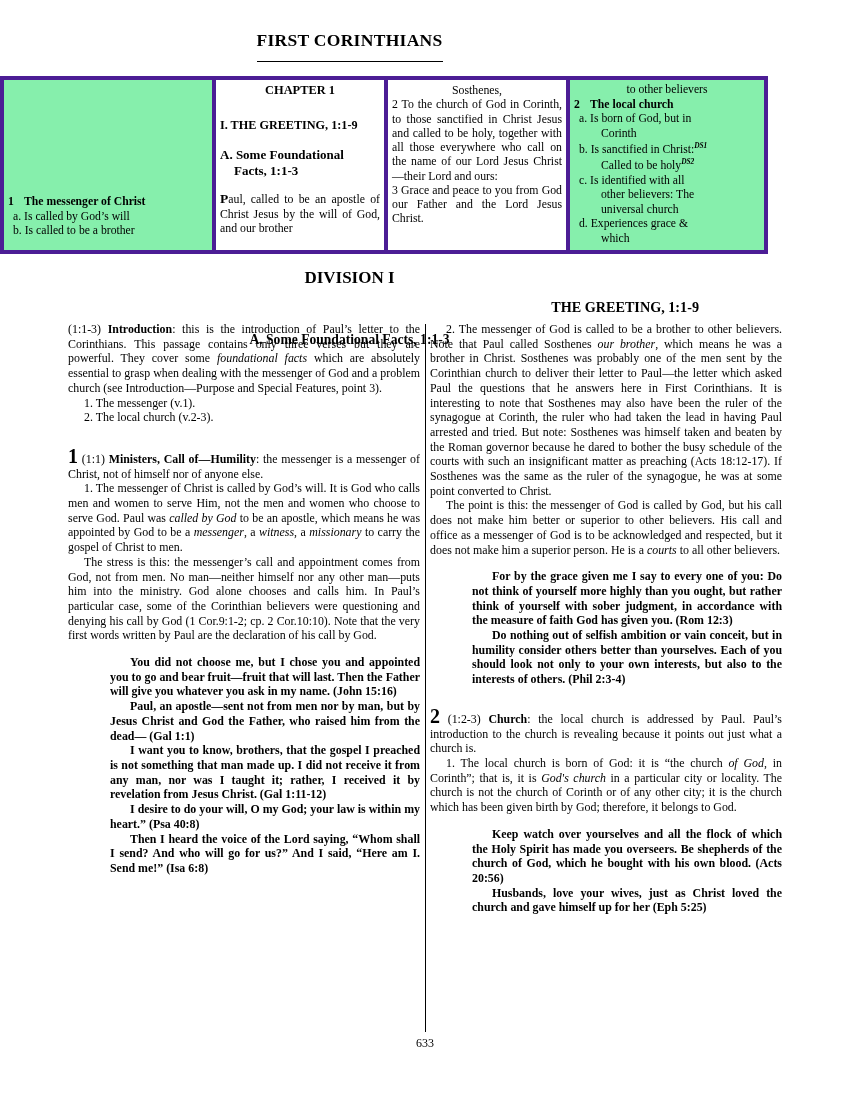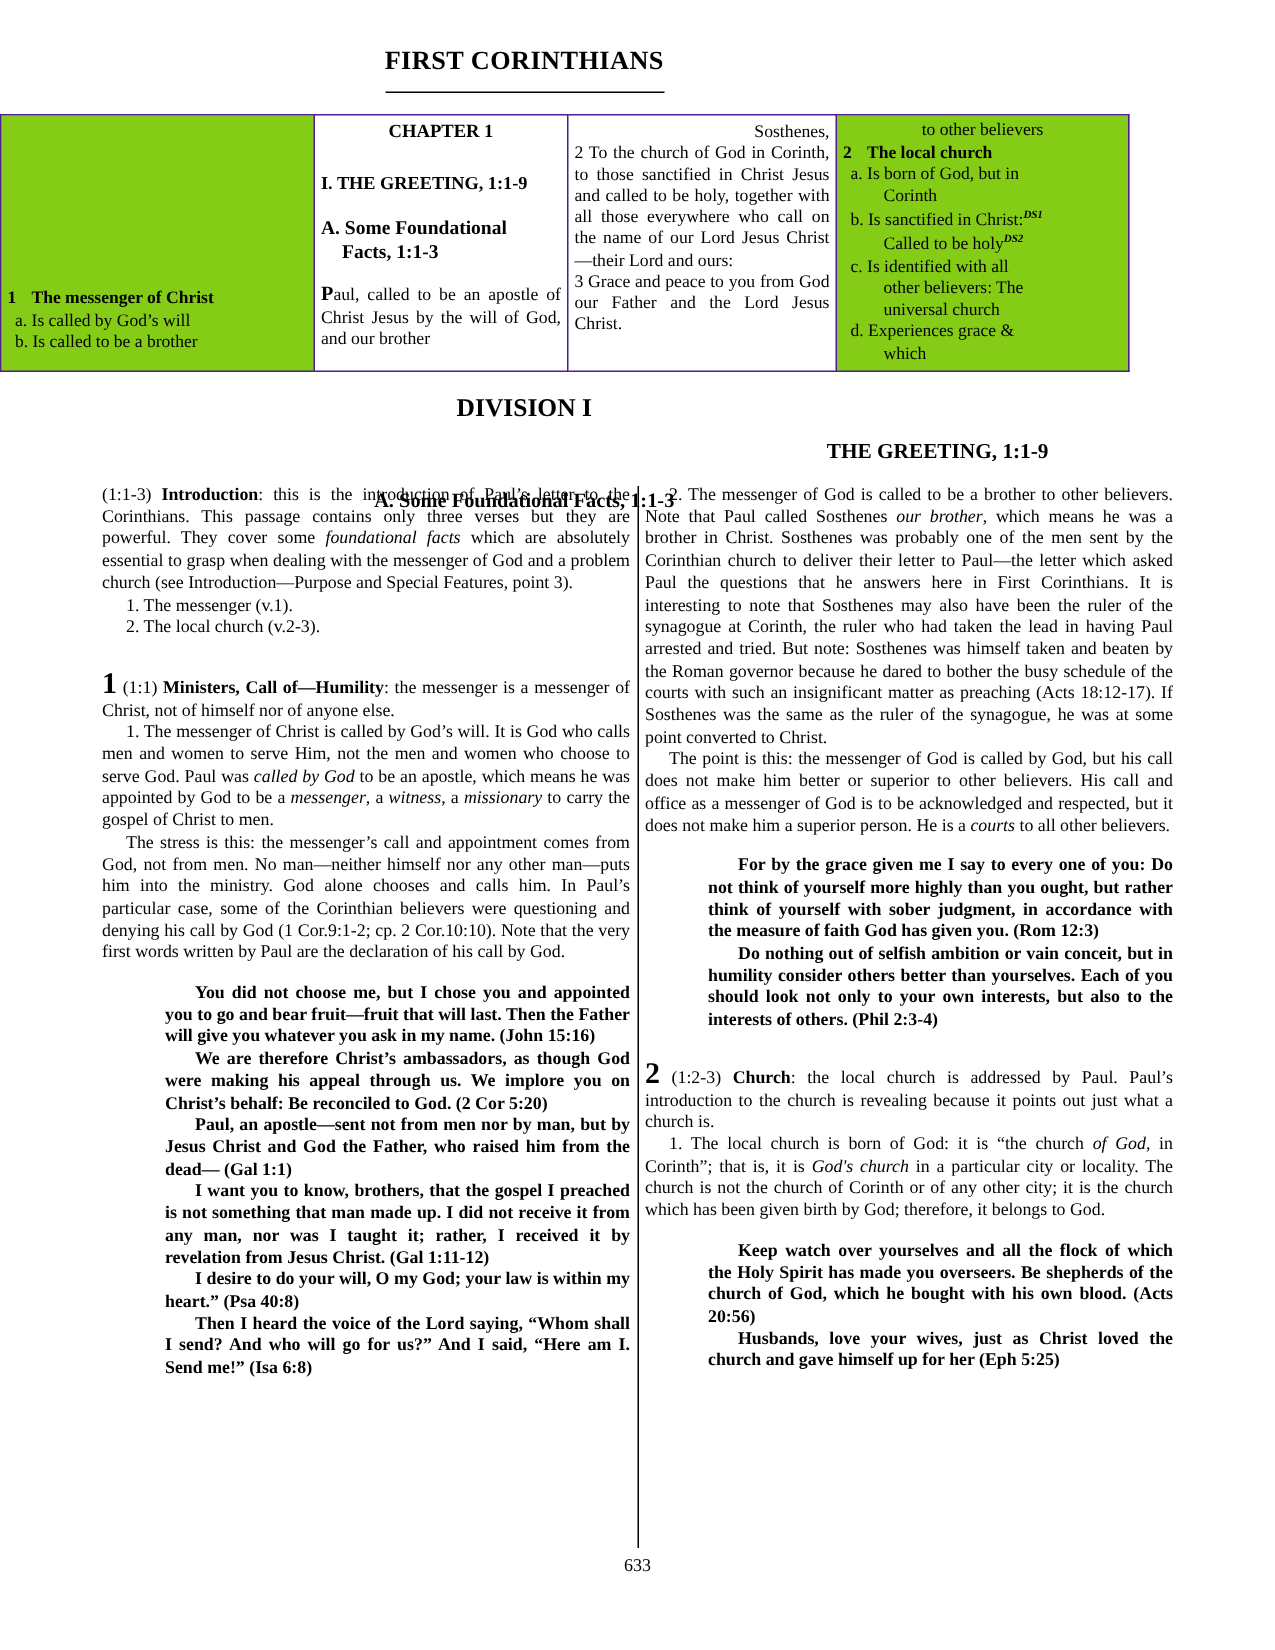--- a/index.html
+++ b/index.html
@@ -38,28 +38,28 @@
   }
 
   
   .outline-table {
     margin: 14px auto 0 auto;
     width: 716px;
     border-collapse: collapse;
     table-layout: fixed;
   }
   .outline-table td {
-    border: 1px solid #4c1d95;
+    border: 4px solid #4c1d95;
     vertical-align: top;
     padding: 3px 4px 4px 4px;
     font-size: 11.6px;
     line-height: 1.22;
   }
   .col-outline {
-    background: #84cc16;
+    background: #86efac;
   }
   .col-text {
     background: #ffffff;
   }
   .w1 { width: 200px; }
   .w2 { width: 160px; }
   .w3 { width: 170px; }
   .w4 { width: 186px; }
 
   .ot-head-chapter {
@@ -223,21 +223,21 @@
         <div class="ot-head-chapter">CHAPTER 1</div>
         <div class="ot-head-roman">I. THE GREETING, 1:1-9</div>
         <div class="ot-head-sub">
           <span>A. Some Foundational</span>
           <span class="l2">Facts, 1:1-3</span>
         </div>
         <div class="scrip"><span class="dropinit">P</span><span>aul, called to be an apostle of Christ Jesus by the will of God, and our brother</span></div>
       </td>
 
       <td class="col-text w3">
-        <div class="scrip" style="text-align:right">Sosthenes,</div>
+        <div class="scrip" style="text-align:center">Sosthenes,</div>
         <div class="scrip">2 To the church of God in Corinth, to those sanctified in Christ Jesus and called to be holy, together with all those everywhere who call on the name of our Lord Jesus Christ—their Lord and ours:</div>
         <div class="scrip">3 Grace and peace to you from God our Father and the Lord Jesus Christ.</div>
       </td>
 
       <td class="col-outline w4">
         <div class="outline-list">
           <div class="ol-cent">to other believers</div>
           <div class="ol-main">
             <span class="num">2</span>
             <span>The local church</span>
@@ -276,21 +276,20 @@
       <p class="list">2. The local church (v.2-3).</p>
 
       <p class="para noind" style="margin-top:22px"><span class="bignum">1</span><span> (1:1) </span><b>Ministers, Call of—Humility</b><span>: the messenger is a messenger of Christ, not of himself nor of anyone else.</span></p>
 
       <p class="para"><span>1. The messenger of Christ is called by God’s will. It is God who calls men and women to serve Him, not the men and women who choose to serve God. Paul was </span><i>called by God</i><span> to be an apostle, which means he was appointed by God to be a </span><i>messenger</i><span>, a </span><i>witness</i><span>, a </span><i>missionary</i><span> to carry the gospel of Christ to men.</span></p>
 
       <p class="para">The stress is this: the messenger’s call and appointment comes from God, not from men. No man—neither himself nor any other man—puts him into the ministry. God alone chooses and calls him. In Paul’s particular case, some of the Corinthian believers were questioning and denying his call by God (1 Cor.9:1-2; cp. 2 Cor.10:10). Note that the very first words written by Paul are the declaration of his call by God.</p>
 
       <div class="quote">
         <p>You did not choose me, but I chose you and appointed you to go and bear fruit—fruit that will last. Then the Father will give you whatever you ask in my name. (John 15:16)</p>
-        <p>We are therefore Christ’s ambassadors, as though God were making his appeal through us. We implore you on Christ’s behalf: Be reconciled to God. (2 Cor 5:20)</p>
         <p>Paul, an apostle—sent not from men nor by man, but by Jesus Christ and God the Father, who raised him from the dead— (Gal 1:1)</p>
         <p>I want you to know, brothers, that the gospel I preached is not something that man made up. I did not receive it from any man, nor was I taught it; rather, I received it by revelation from Jesus Christ. (Gal 1:11-12)</p>
         <p>I desire to do your will, O my God; your law is within my heart.” (Psa 40:8)</p>
         <p>Then I heard the voice of the Lord saying, “Whom shall I send? And who will go for us?” And I said, “Here am I. Send me!” (Isa 6:8)</p>
       </div>
     </div>
 
     <div class="bcol right">
 
       <p class="para"><span>2. The messenger of God is called to be a brother to other believers. Note that Paul called Sosthenes </span><i>our brother</i><span>, which means he was a brother in Christ. Sosthenes was probably one of the men sent by the Corinthian church to deliver their letter to Paul—the letter which asked Paul the questions that he answers here in First Corinthians. It is interesting to note that Sosthenes may also have been the ruler of the synagogue at Corinth, the ruler who had taken the lead in having Paul arrested and tried. But note: Sosthenes was himself taken and beaten by the Roman governor because he dared to bother the busy schedule of the courts with such an insignificant matter as preaching (Acts 18:12-17). If Sosthenes was the same as the ruler of the synagogue, he was at some point converted to Christ.</span></p>

